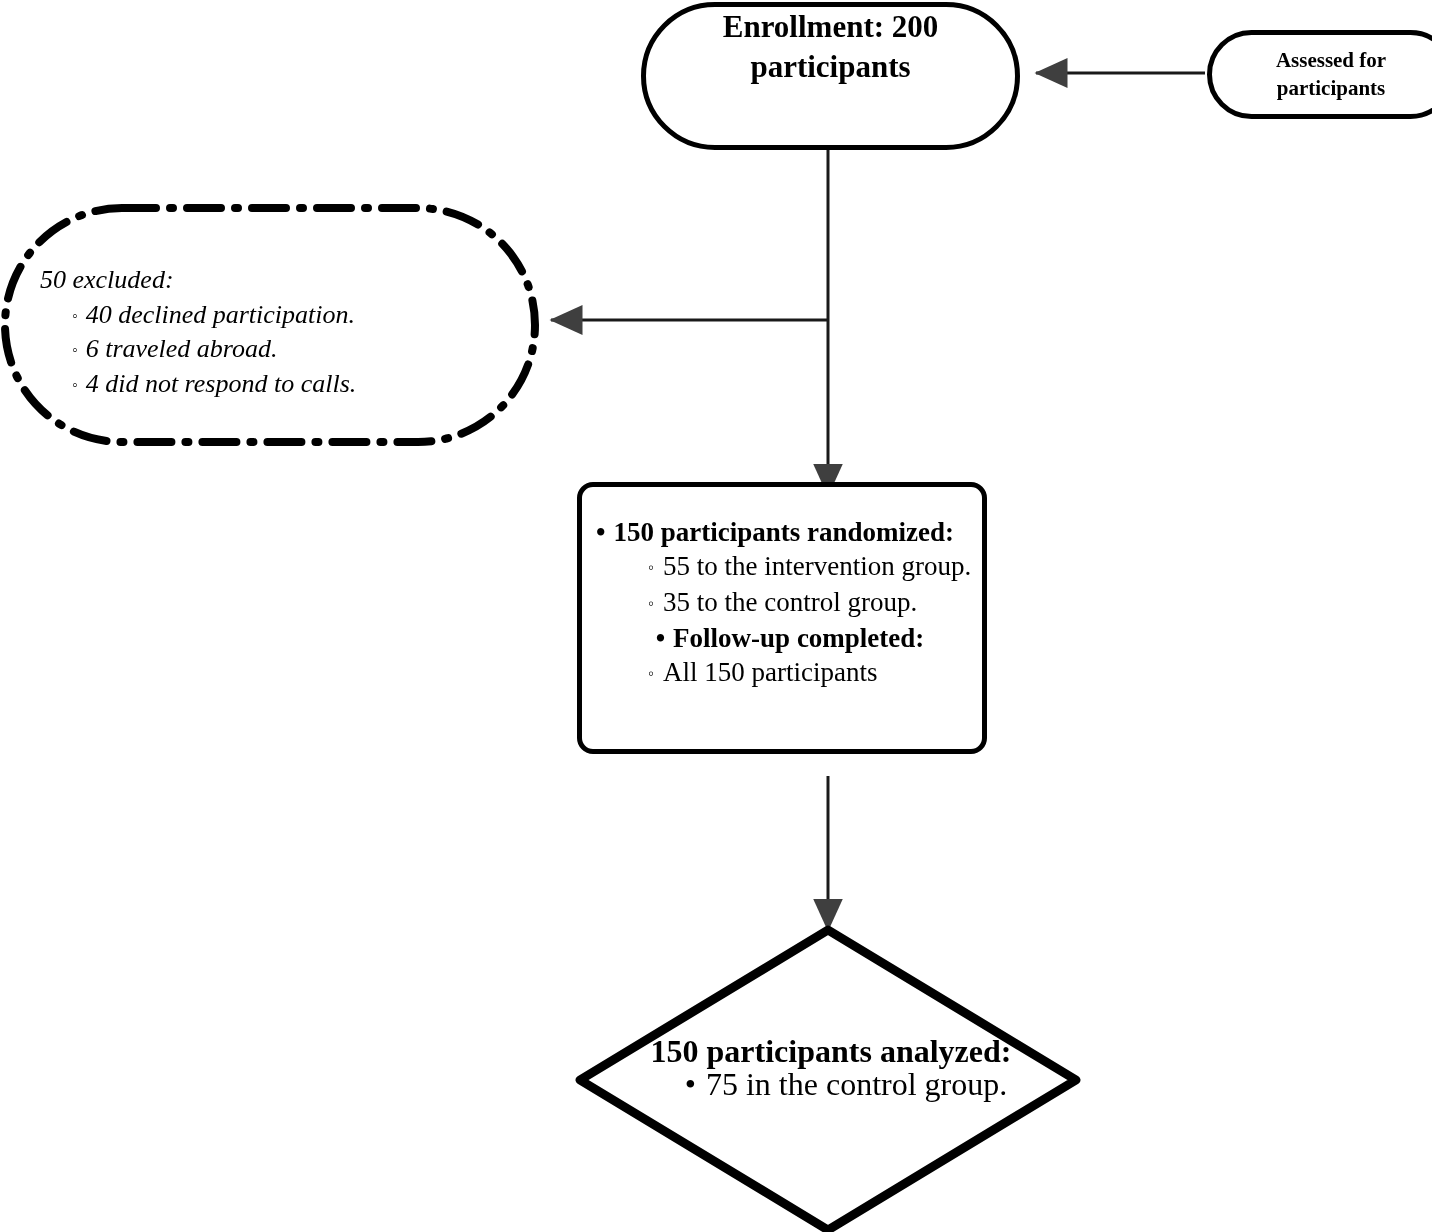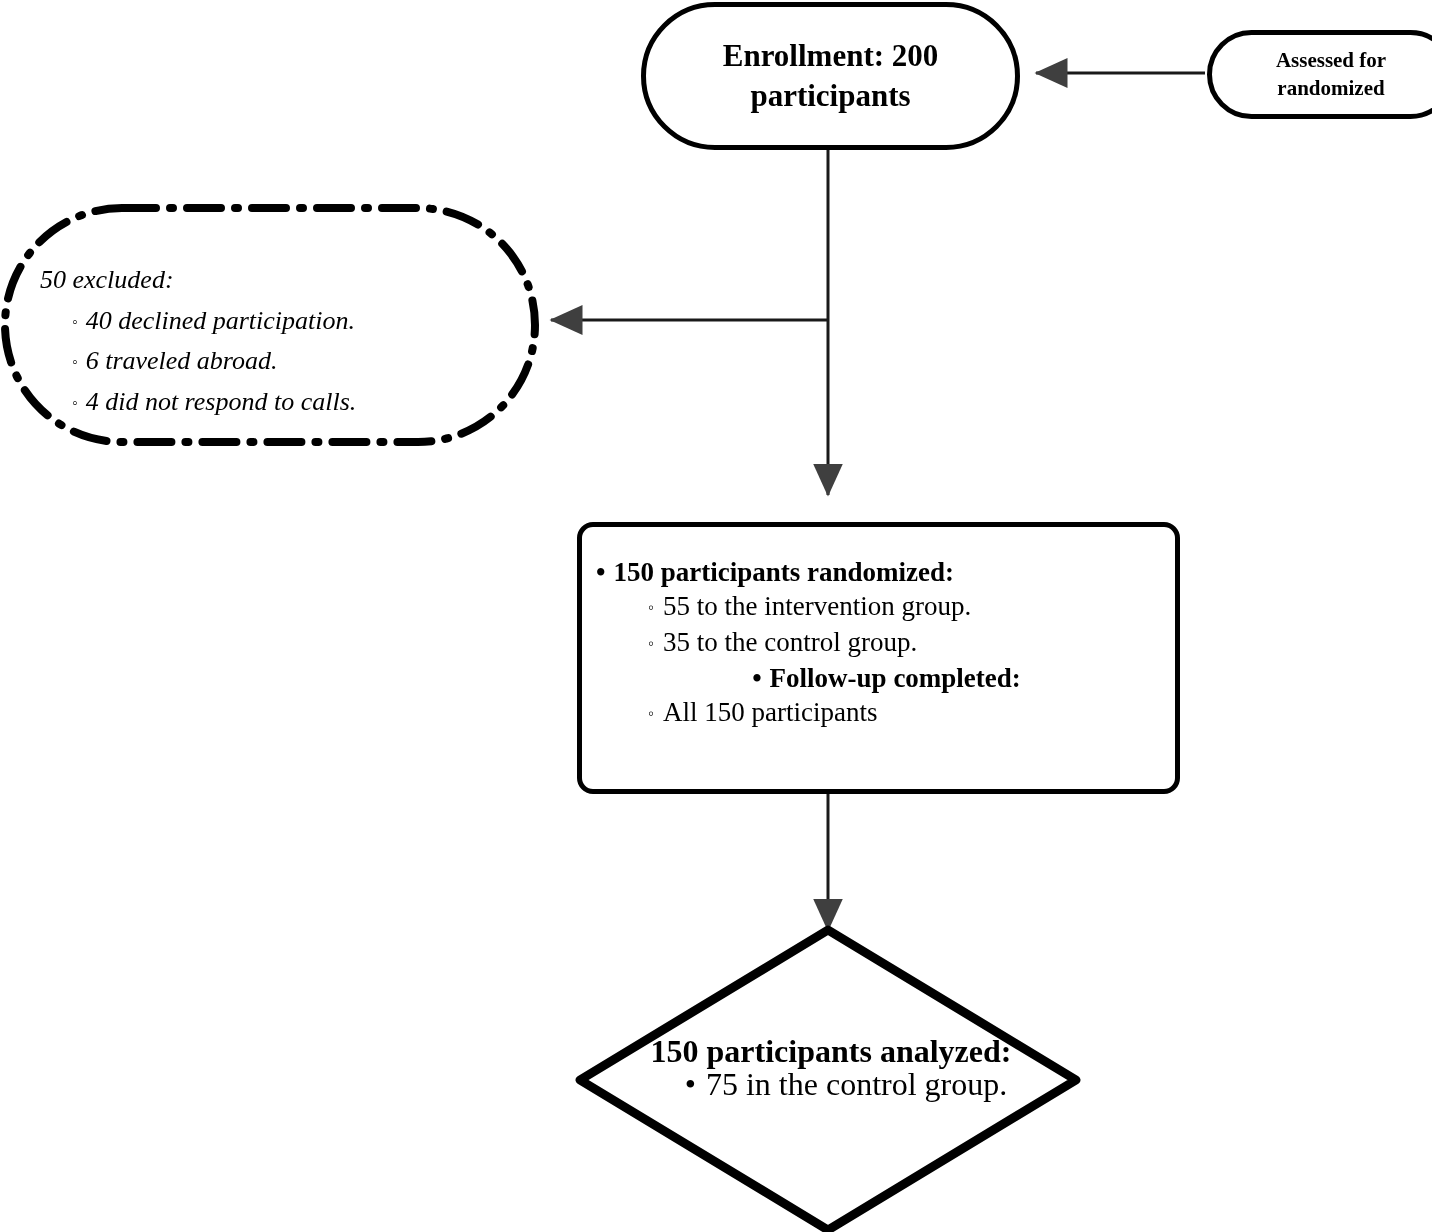--- a/index.html
+++ b/index.html
@@ -30,21 +30,20 @@
     position: absolute;
     left: 641px;
     top: 2px;
     width: 379px;
     height: 148px;
     box-sizing: border-box;
     border: 5px solid #000;
     border-radius: 74px;
     background: #fff;
     display: flex;
-    align-items: center;
     justify-content: center;
     text-align: center;
     font-weight: bold;
     font-size: 31px;
     line-height: 1.28;
     padding: 0 30px;
   }
 
   
   .node-assessed {
@@ -85,35 +84,34 @@
     left: 40px;
     top: 60px;
     width: 470px;
     font-style: italic;
     font-size: 26px;
     line-height: 1.33;
   }
   .exc-sub {
     margin-left: 32px;
     white-space: nowrap;
-    margin-top: 6px;
   }
   .exc-sub .hollow {
     font-style: normal;
     font-size: 16px;
     vertical-align: 2px;
     margin-right: 8px;
   }
 
   
   .node-random {
     position: absolute;
     left: 577px;
-    top: 522px;
-    width: 603px;
+    top: 482px;
+    width: 410px;
     height: 272px;
     box-sizing: border-box;
     border: 5px solid #000;
     border-radius: 16px;
     background: #fff;
     padding: 28px 14px 0 14px;
   }
   .rnd-line {
     font-size: 27px;
     line-height: 34px;
@@ -182,21 +180,21 @@
     <line x1="828" y1="776" x2="828" y2="930" stroke="#1a1a1a" stroke-width="3" marker-end="url(#ahead)"></line>
 
     <path d="M 828 930 L 1076 1080 L 828 1230 L 580 1080 Z" fill="#ffffff" stroke="#000000" stroke-width="9" stroke-linejoin="round"></path>
   </svg>
 
   <div class="node-enrollment">
     <span>Enrollment: 200 participants</span>
   </div>
 
   <div class="node-assessed">
-    <span>Assessed for randomized</span>
+    <span>Assessed for participants</span>
   </div>
 
   <div class="node-excluded">
     <svg class="dashframe" viewBox="0 0 540 244" preserveAspectRatio="none">
       <rect x="5" y="5" width="530" height="234" rx="117" ry="117" fill="#ffffff" stroke="#000000" stroke-width="8" stroke-dasharray="34 14 3 14" stroke-linecap="round"></rect>
     </svg>
     <div class="exc-text">
       <div>50 excluded:</div>
       <div class="exc-sub">
         <span class="hollow">◦</span><span>40 declined participation.</span>

